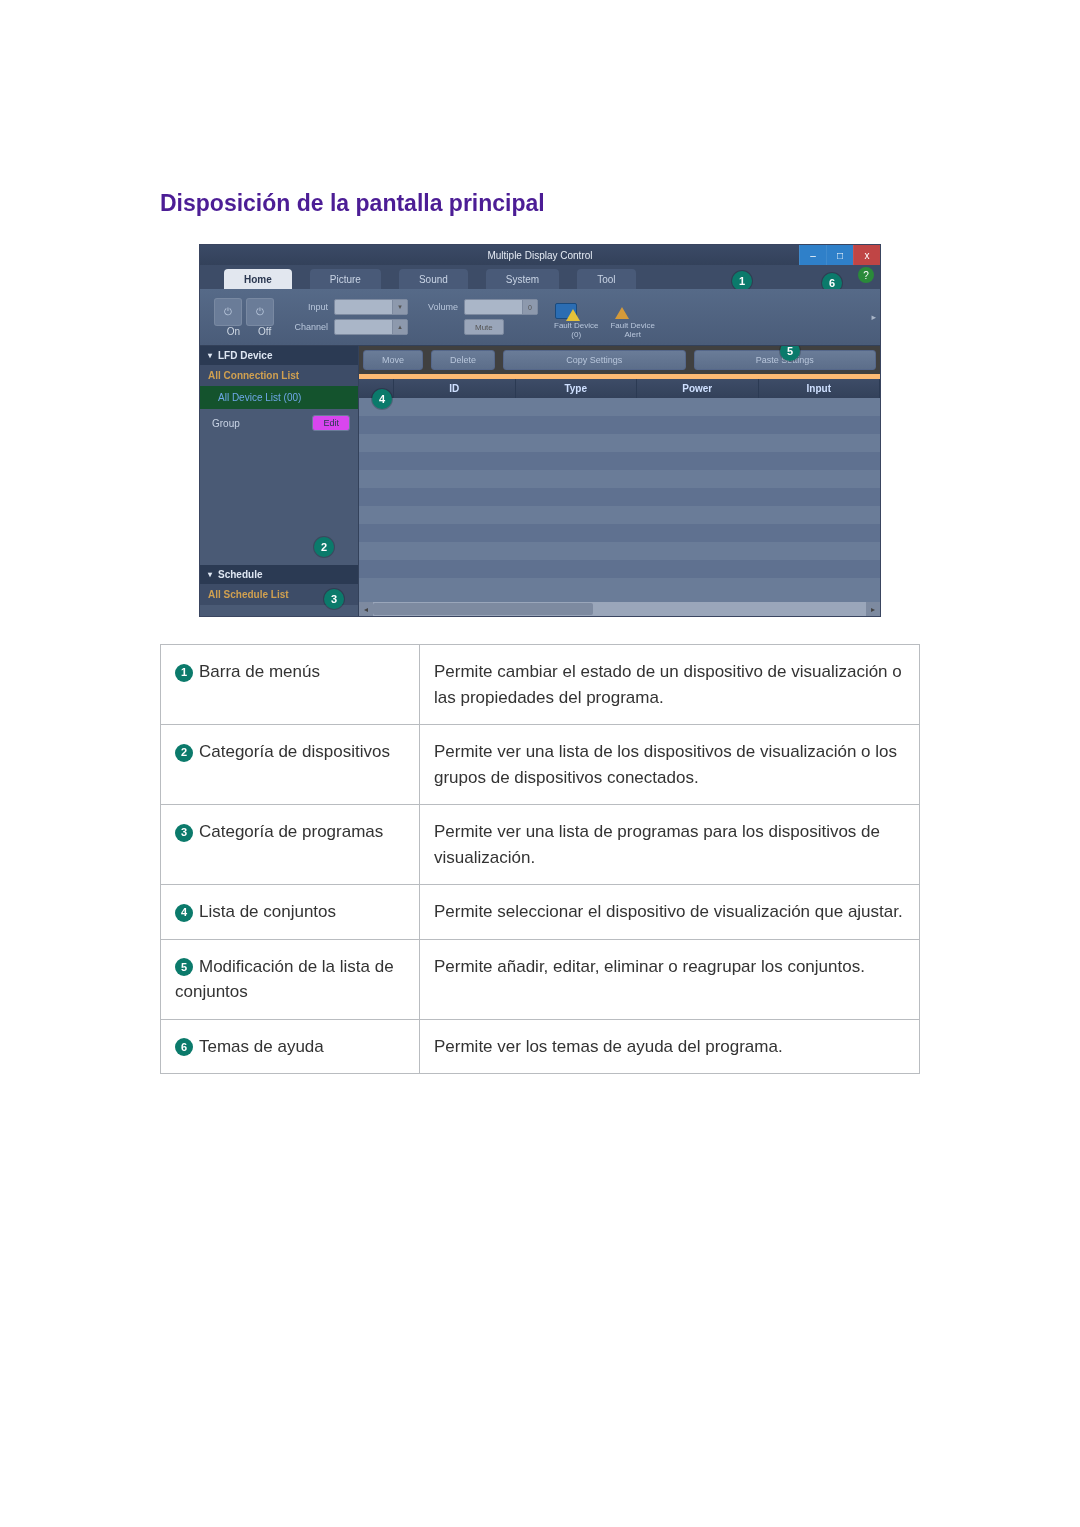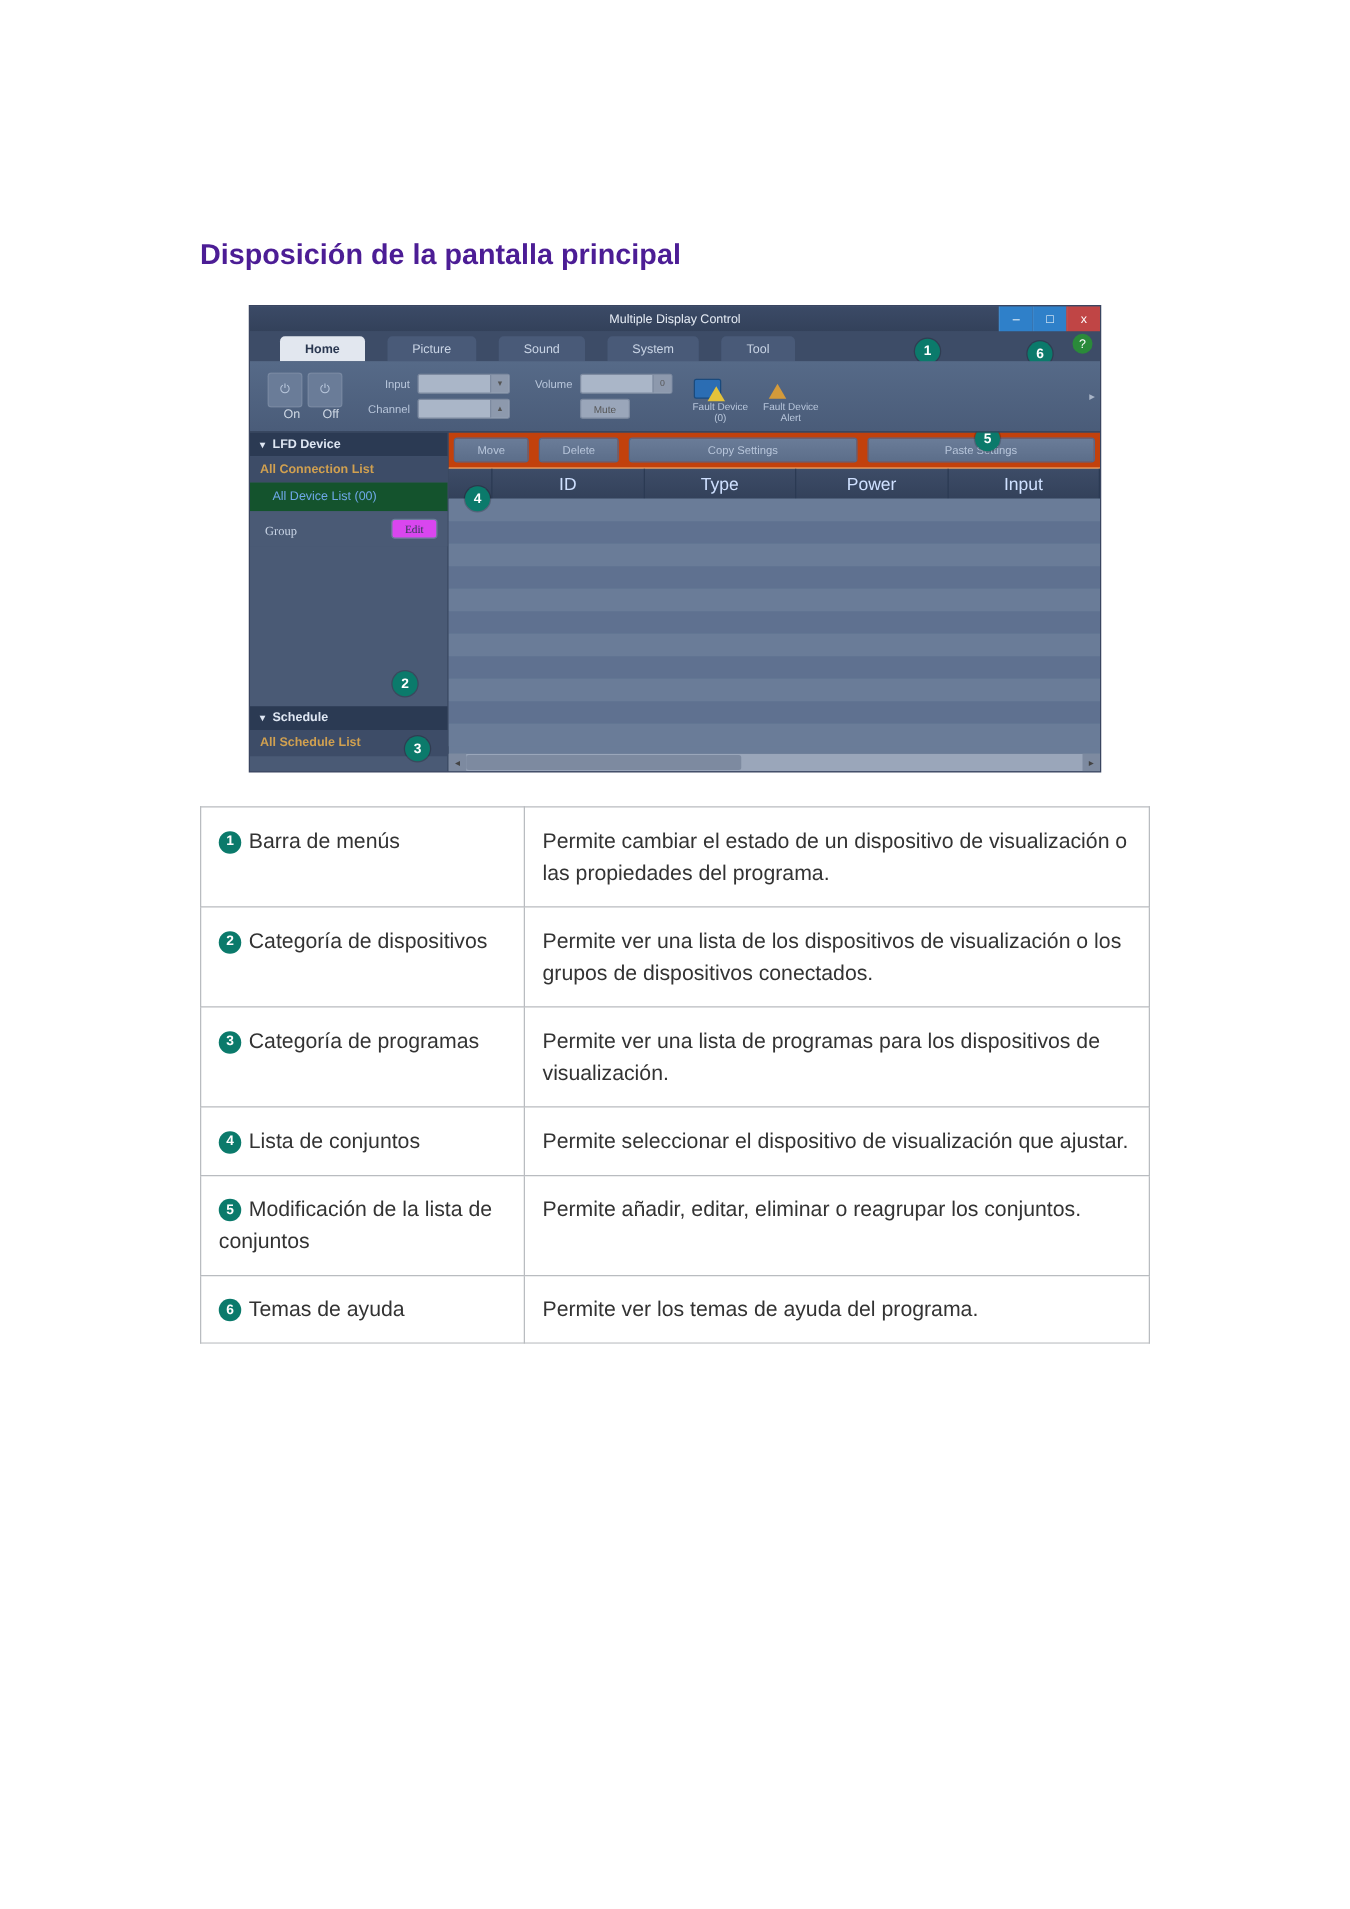--- a/index.html
+++ b/index.html
@@ -105,40 +105,40 @@
   }
   .side-hdr .chev{font-size:8px;}
   .side-sub{
     background:#3d4c67;color:#d0a050;font-size:10px;font-weight:bold;
     padding:5px 8px;
   }
   .side-item{
     background:#14532d;color:#6fa8e8;font-size:10px;padding:6px 8px 6px 18px;
   }
   .side-group-row{
-    display:flex;align-items:flex-end;justify-content:space-between;
-    padding:6px 8px 6px 12px;background:#4a5a75;font-family:Liberation Serif, serif;
+    display:flex;align-items:center;justify-content:space-between;
+    padding:6px 8px 6px 12px;background:#4a5a75;
   }
   .side-group-row .glabel{color:#c9d4e5;font-size:10px;}
   .edit-btn{
     background:#d946ef;color:#2a3750;font-size:9px;padding:2px 10px;border-radius:3px;
     border:1px solid #6a7c98;
   }
   .side-spacer{height:128px;}
   .toolbar-row{
-    display:flex;background:#c2410c;border-bottom:1px solid #fdba74;
+    display:flex;background:#404040;border-bottom:5px solid #fdba74;
   }
   .tool-btn{
     flex:none;padding:4px 18px;margin:4px 4px;border-radius:3px;
     background:linear-gradient(#6a7c98,#5c6e8a);color:#b8c6db;font-size:9px;
     text-align:center;border:1px solid #55678a;
   }
   .list-hdr{
     display:flex;background:linear-gradient(#3d4c67,#33415a);color:#cfe0ff;
-    font-size:14px;font-weight:normal;
+    font-size:10px;font-weight:bold;
   }
   .list-hdr div{flex:1;text-align:center;padding:4px 0;border-right:1px solid #2b3a53;}
   .list-hdr div:first-child{flex:0 0 34px;}
   .list-body{height:204px;background:#6a7c98;display:flex;flex-direction:column;}
   .list-row{height:18px;display:flex;}
   .list-row:nth-child(odd){background:#6a7c98;}
   .list-row:nth-child(even){background:#5f7190;}
   .hscroll{
     height:14px;background:#9aa6ba;display:flex;align-items:center;position:relative;
   }

